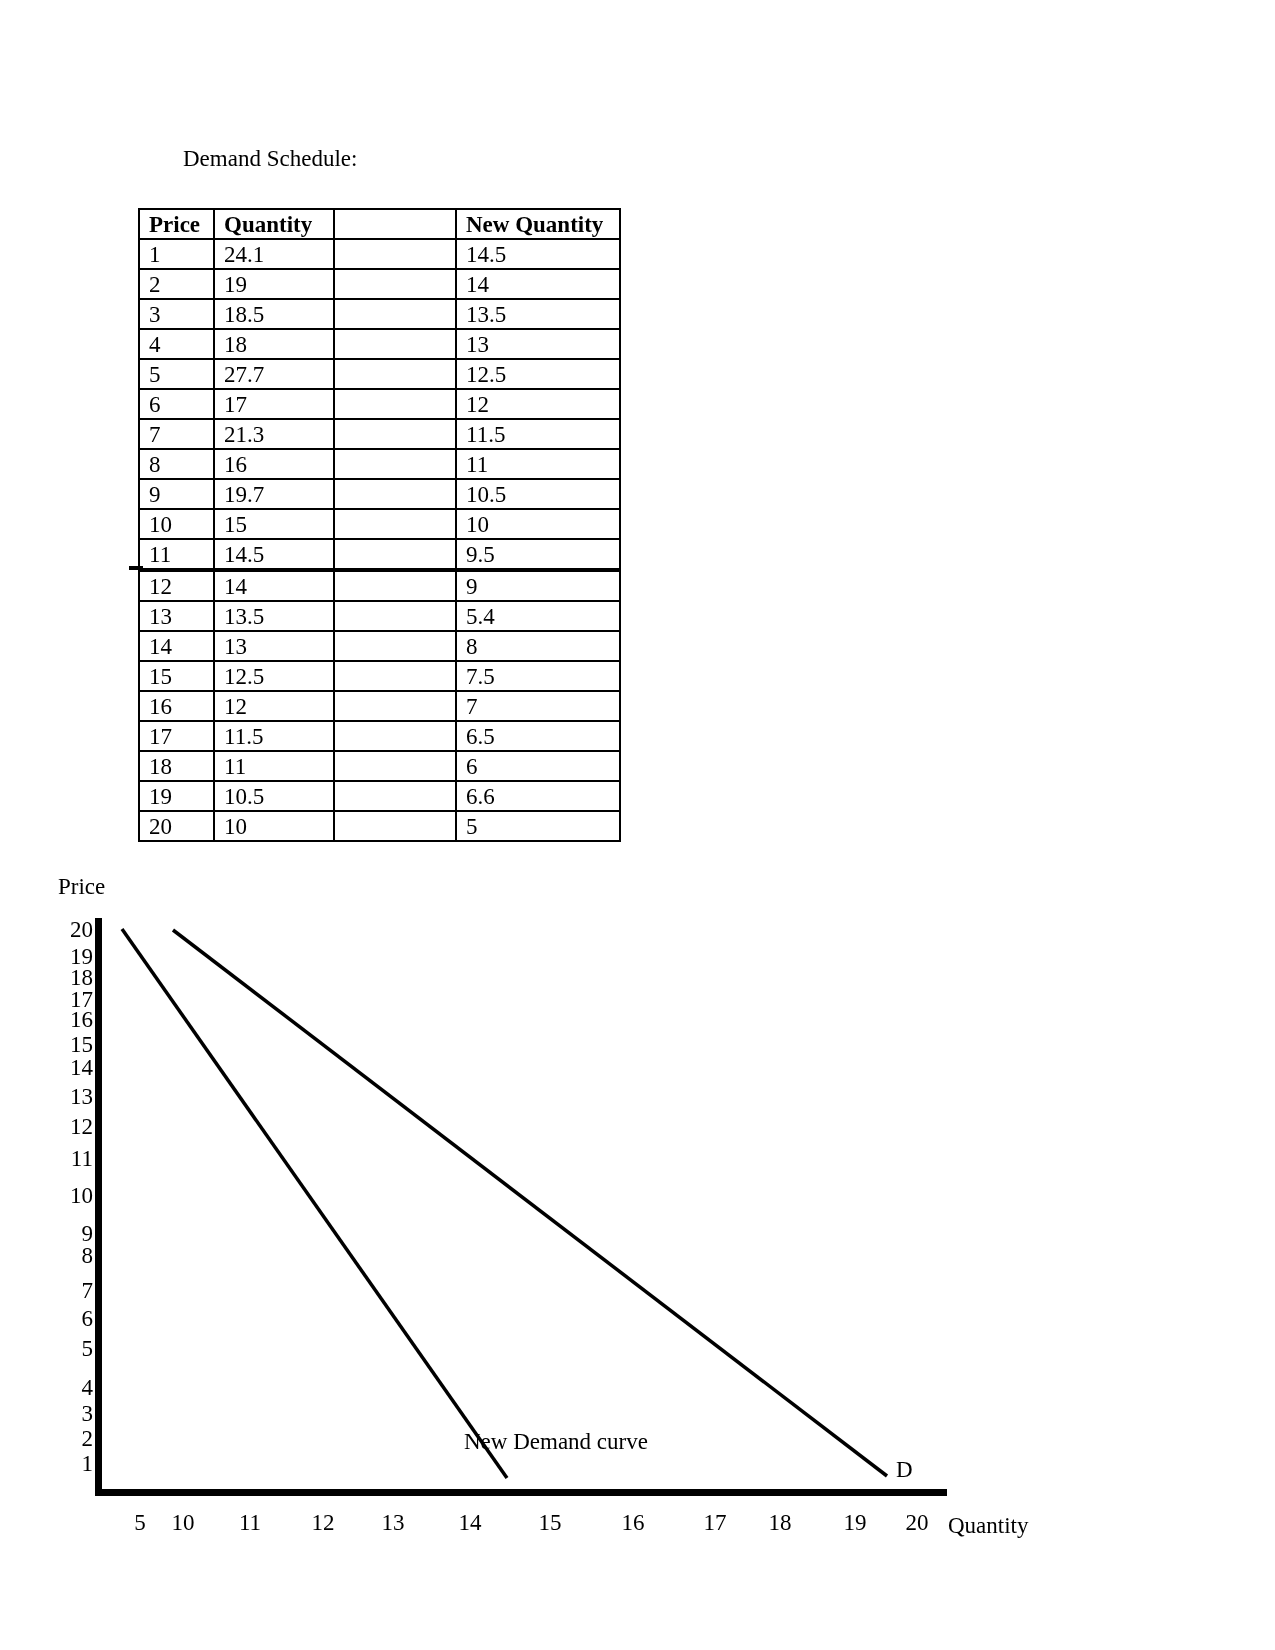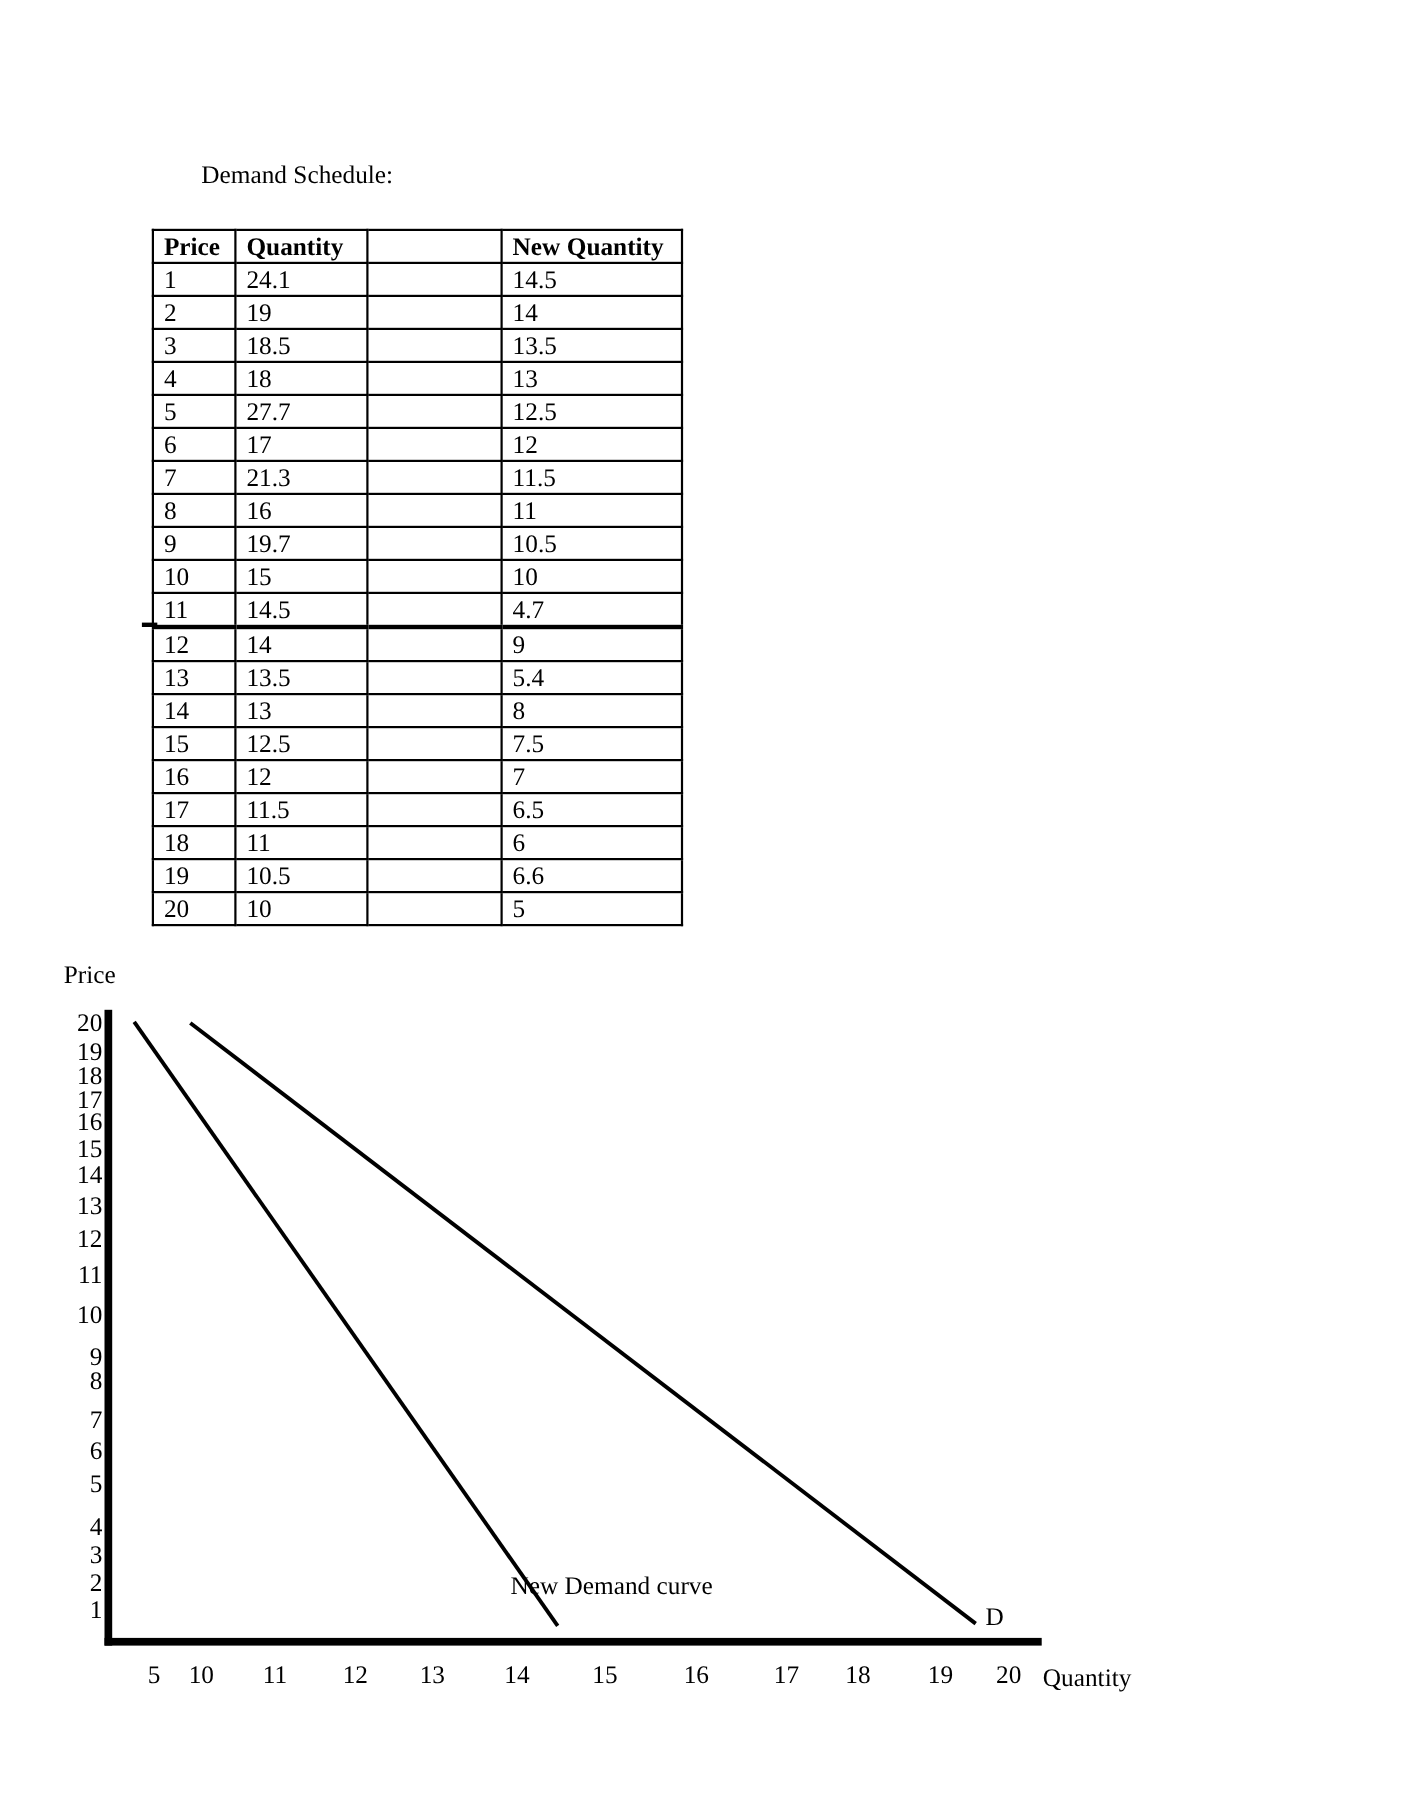--- a/index.html
+++ b/index.html
@@ -163,21 +163,21 @@
         <tr>
           <td>10</td>
           <td>15</td>
           <td></td>
           <td>10</td>
         </tr>
         <tr class="thick-bottom">
           <td>11</td>
           <td>14.5</td>
           <td></td>
-          <td>4.7</td>
+          <td>9.5</td>
         </tr>
         <tr>
           <td>12</td>
           <td>14</td>
           <td></td>
           <td>9</td>
         </tr>
         <tr>
           <td>13</td>
           <td>13.5</td>

